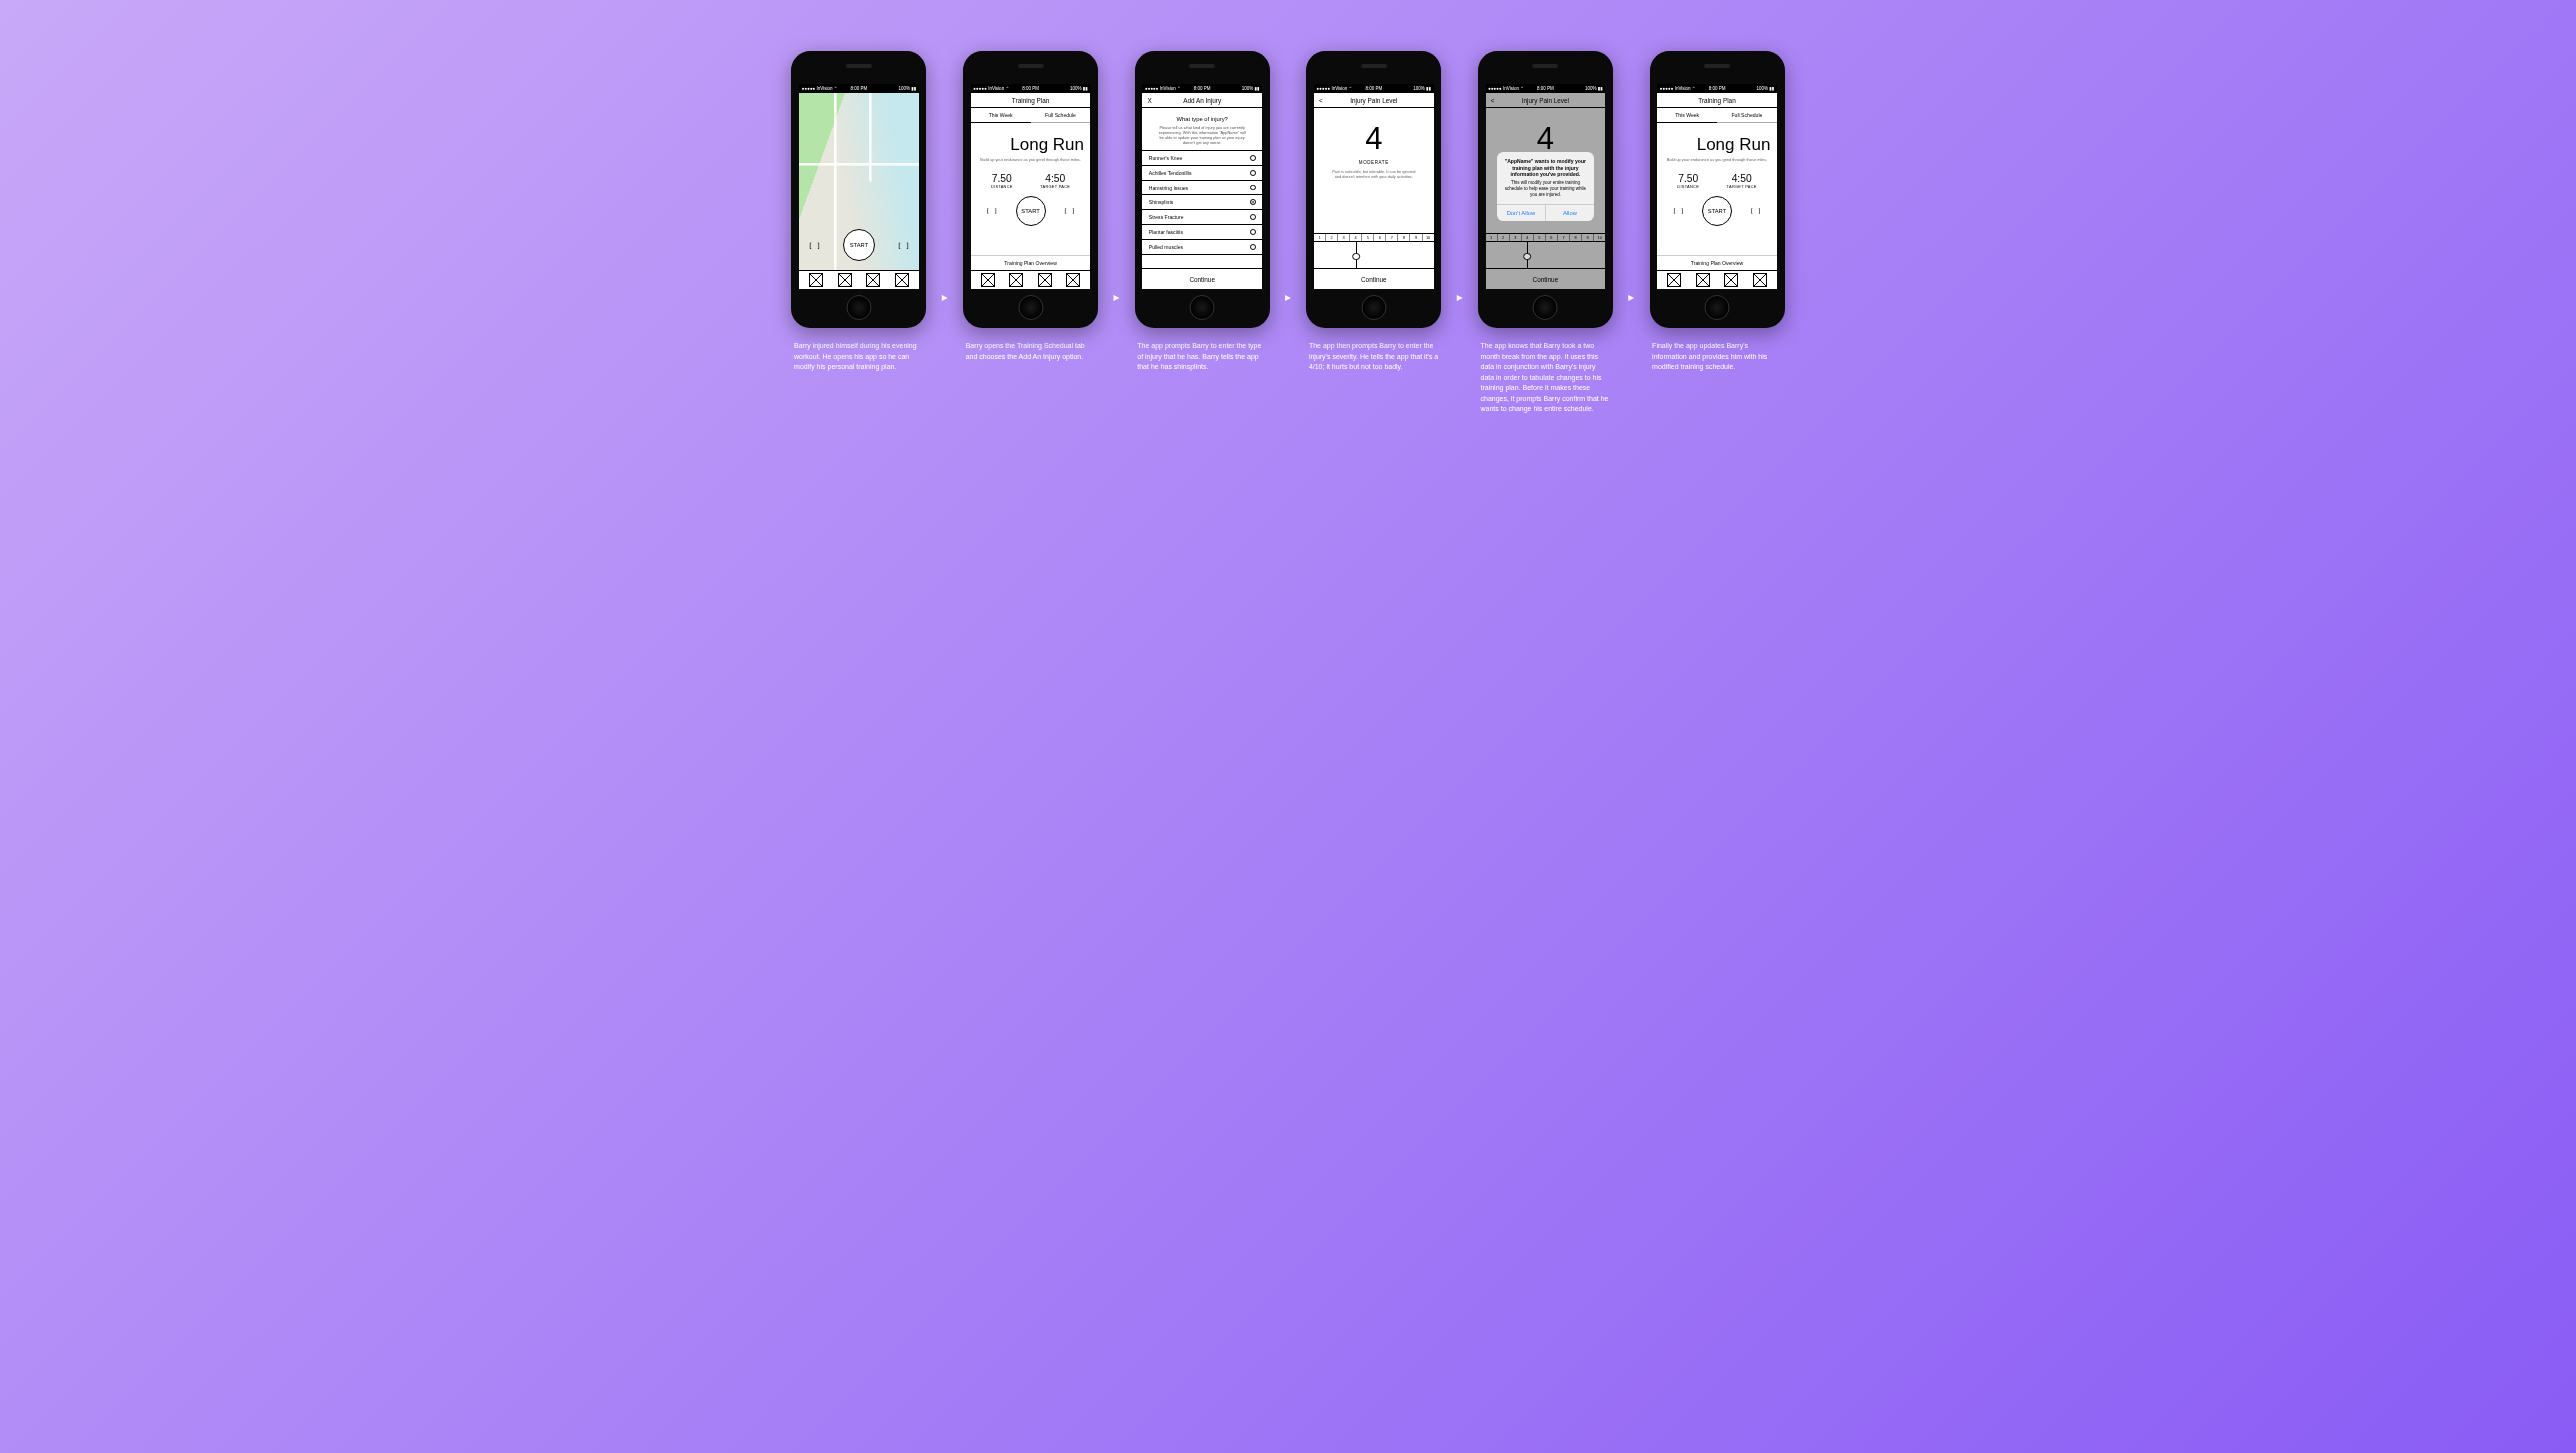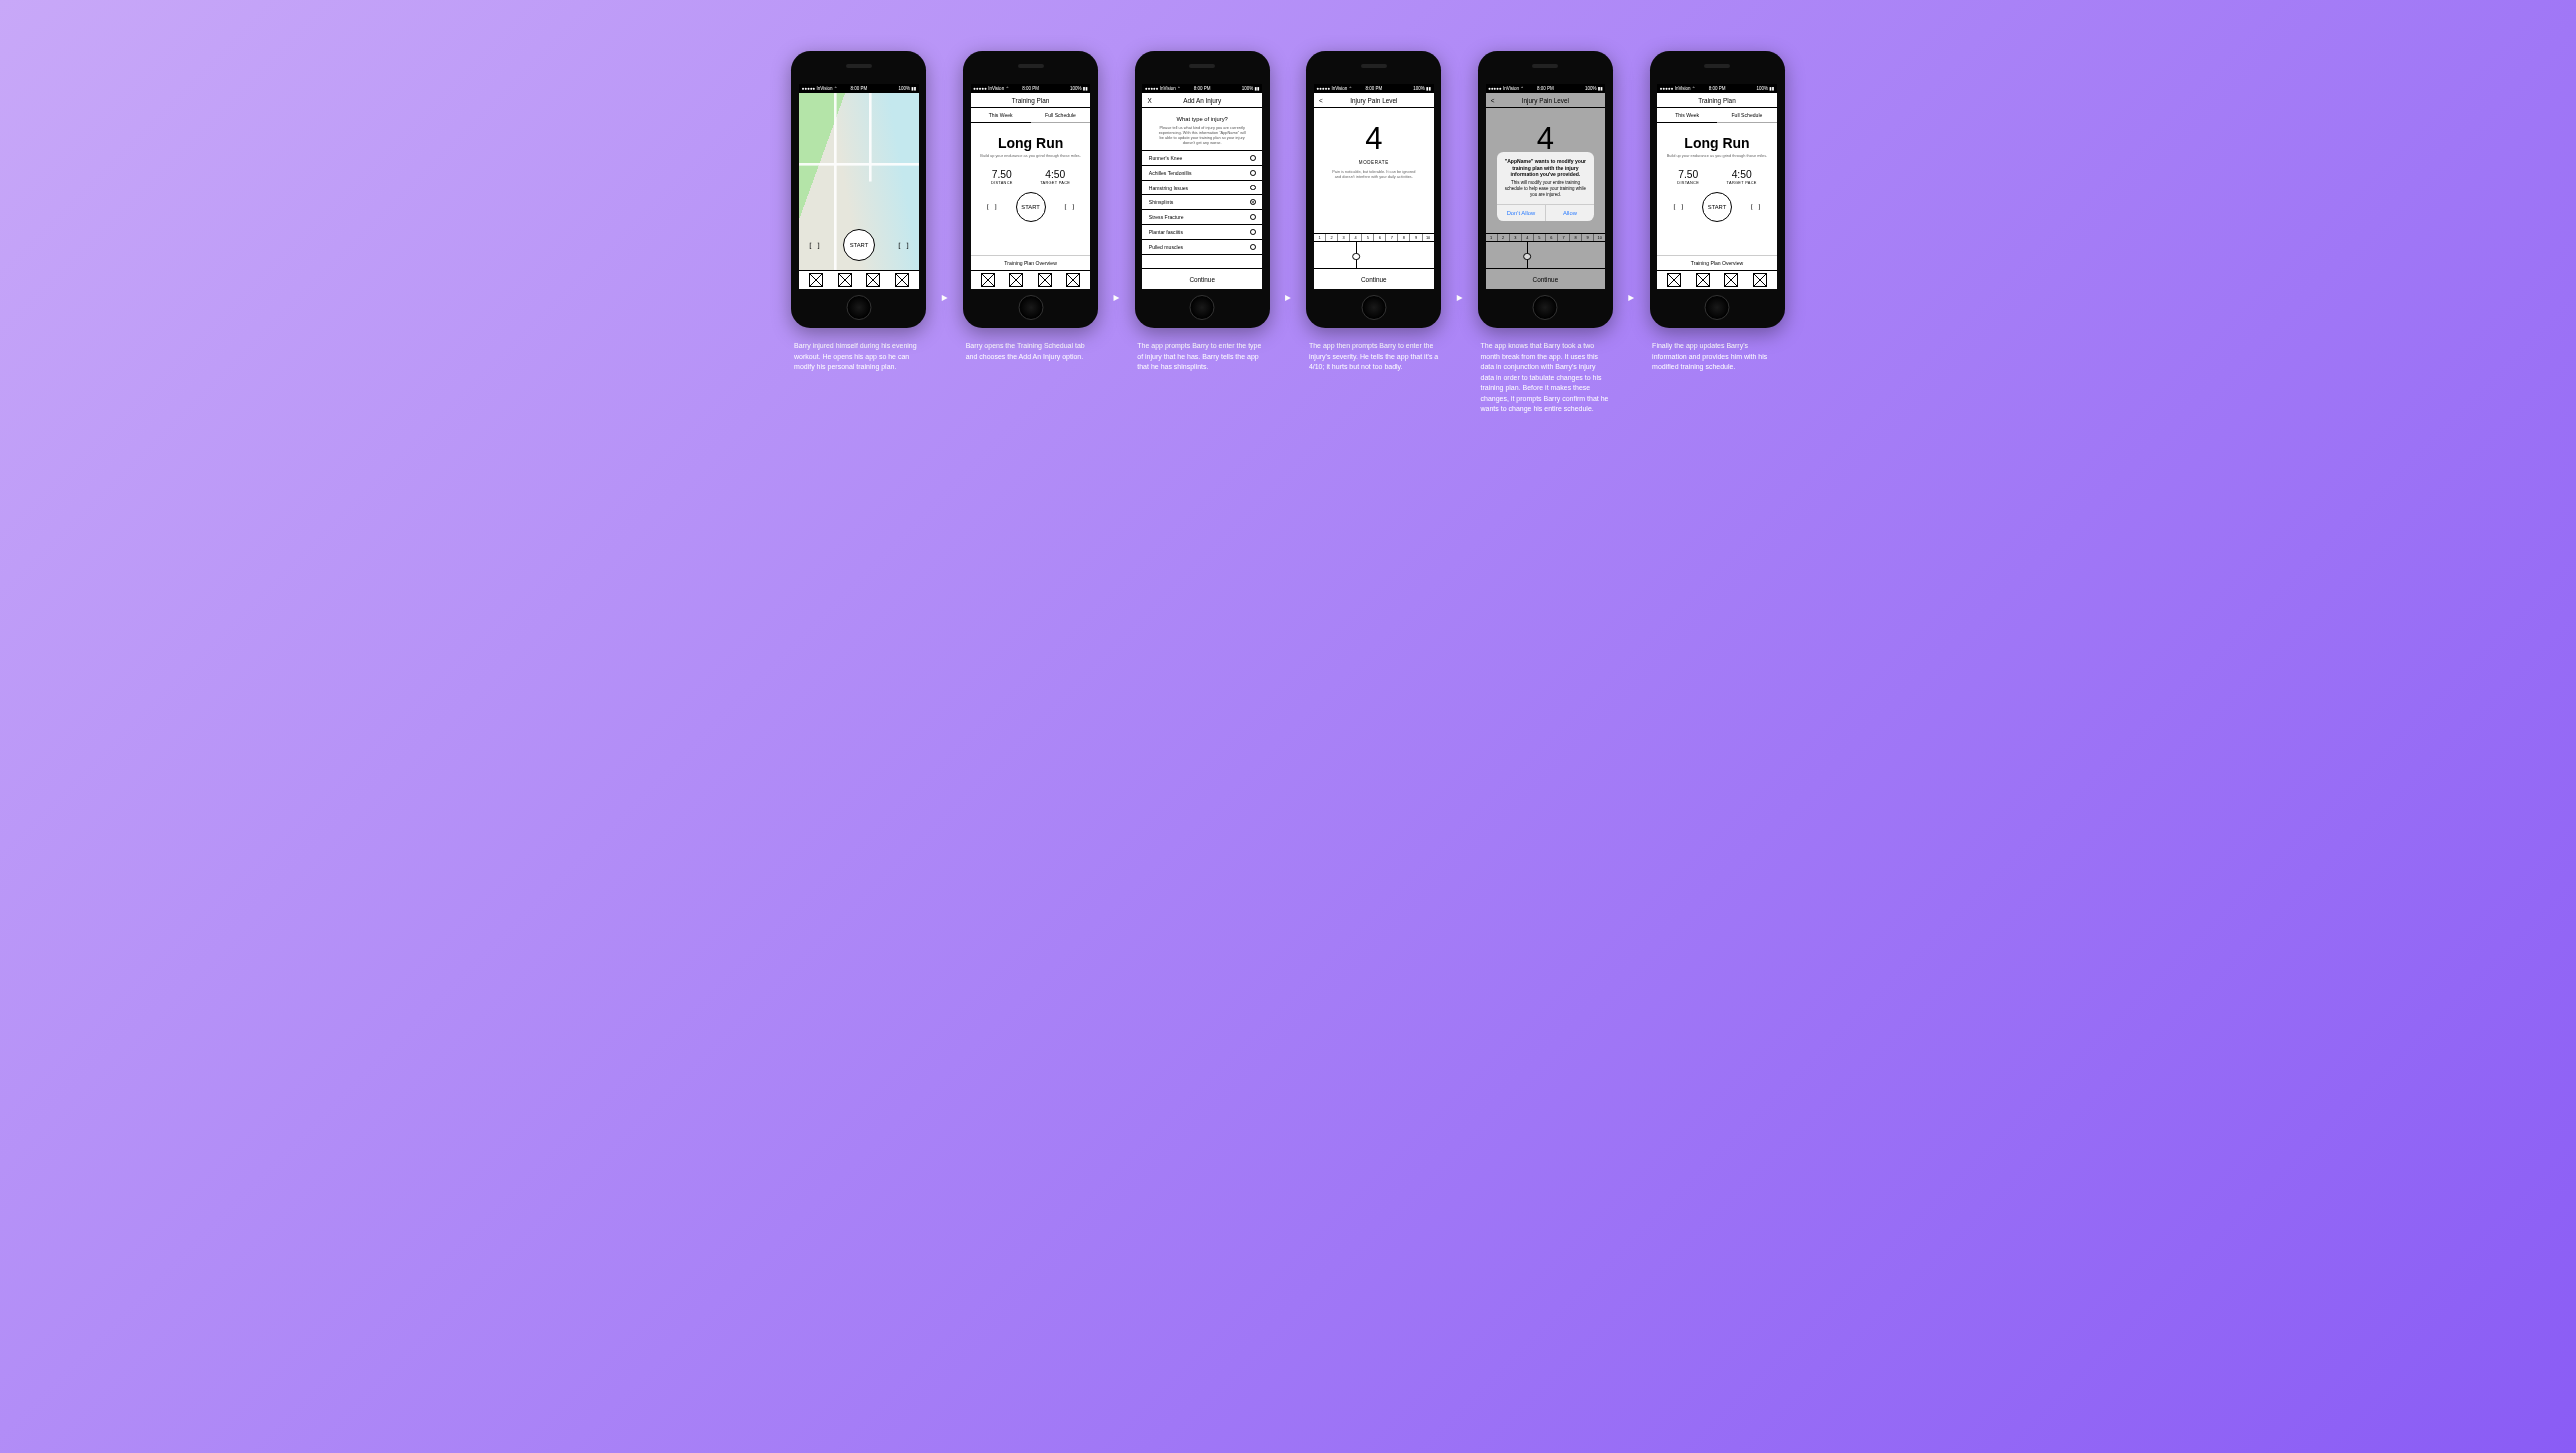--- a/index.html
+++ b/index.html
@@ -120,21 +120,21 @@
 .tabs > div.active {
   border-bottom: 1.3px solid #000;
   font-weight: 500;
 }
 
 
 .workout {
   text-align: center;
   padding: 11.6px 6.4px 6.4px;
 }
-.workout-title { font-size: 14px; font-weight: 700; }
+.workout-title { font-size: 17px; font-weight: 400; text-align: right; }
 .workout-sub { font-size: 3.9px; color: #666; margin-top: 1.9px; line-height: 1.3; }
 .metrics {
   display: flex;
   justify-content: space-around;
   margin-top: 11.6px;
 }
 .metric-v { font-size: 10.3px; font-weight: 300; }
 .metric-l { font-size: 3.9px; letter-spacing: 0.3px; }
 .startrow {
   display: flex;

